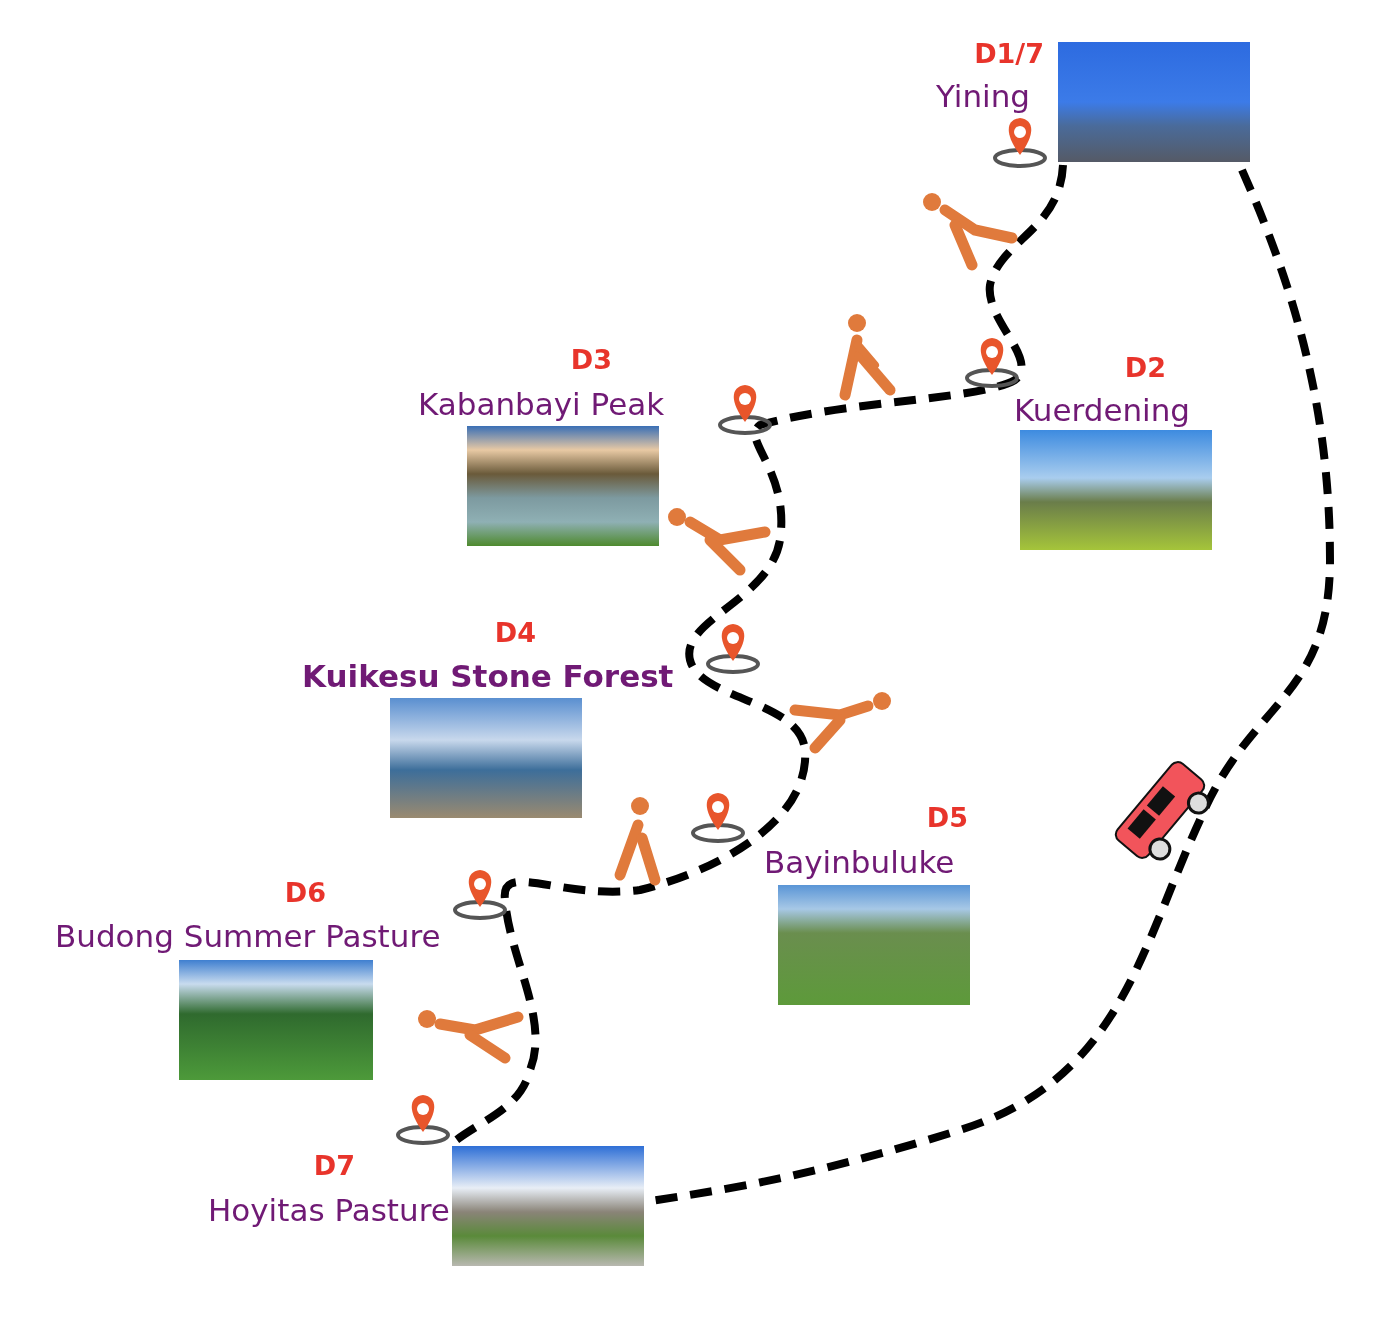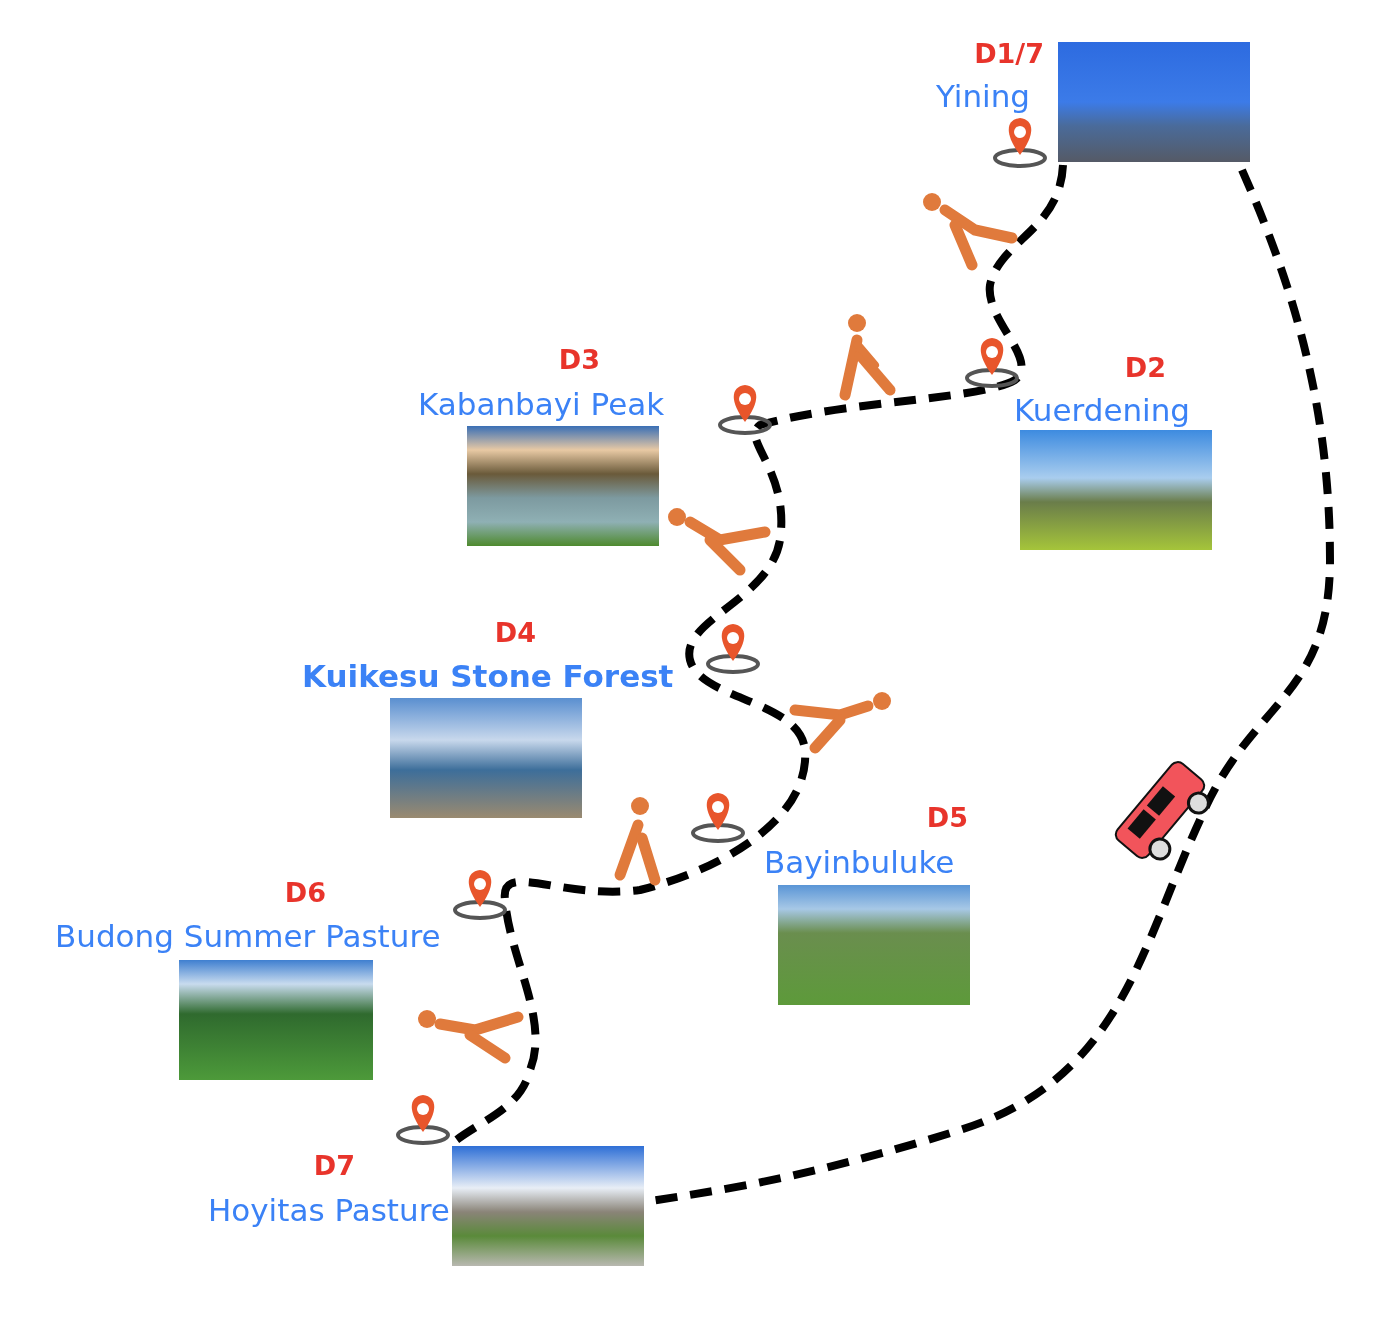--- a/index.html
+++ b/index.html
@@ -1,18 +1,18 @@
 <!DOCTYPE html>
 <html><head>
 <meta charset="utf-8">
 <style>
   html,body{margin:0;padding:0;background:#fff;}
   body{width:1400px;height:1320px;position:relative;overflow:hidden;font-family:"DejaVu Sans","Liberation Sans",sans-serif;}
   .day{position:absolute;color:#e8342b;font-weight:bold;font-size:27px;text-align:right;}
-  .name{position:absolute;color:#3b82f6;font-size:31px;white-space:nowrap;}
+  .name{position:absolute;color:#701a75;font-size:31px;white-space:nowrap;}
   .photo{position:absolute;}
   svg.route{position:absolute;left:0;top:0;}
 </style>
 </head>
 <body>
 
 <svg class="route" width="1400" height="1320">
 
   <path d="M1063,165 C1060,230 1000,240 990,285 C985,320 1040,360 1015,380 C980,400 850,400 760,425 C740,440 790,470 780,540 C770,600 680,620 690,660 C700,700 800,700 805,750 C810,820 720,870 640,890 C560,900 500,860 505,900 C510,960 550,1020 530,1070 C520,1110 480,1120 450,1145" fill="none" stroke="#000" stroke-width="8" stroke-dasharray="22,13"></path>
 
@@ -102,21 +102,21 @@
 <div class="photo" style="left:778px;top:885px;width:192px;height:120px;background:linear-gradient(#5a95d6 0%,#a7c8e6 20%,#6a8e4e 40%,#5d9a3a 100%);"></div>
 <div class="photo" style="left:179px;top:960px;width:194px;height:120px;background:linear-gradient(#3f7fd0 0%,#c8dbee 20%,#2f6a2e 45%,#4d9a3a 100%);"></div>
 <div class="photo" style="left:452px;top:1146px;width:192px;height:120px;background:linear-gradient(#2e6fd6 0%,#e8eef6 35%,#8a8478 55%,#5a8a3a 75%,#b8b8b0 100%);"></div>
 
 <div class="day" style="left:944px;top:38px;width:100px;">D1/7</div>
 <div class="name" style="left:936px;top:78px;">Yining</div>
 
 <div class="day" style="left:1066px;top:352px;width:100px;">D2</div>
 <div class="name" style="left:1014px;top:392px;">Kuerdening</div>
 
-<div class="day" style="left:500px;top:344px;width:100px;">D3</div>
+<div class="day" style="left:512px;top:344px;width:100px;">D3</div>
 <div class="name" style="left:418px;top:386px;text-align:right;">Kabanbayi Peak</div>
 
 <div class="day" style="left:436px;top:617px;width:100px;">D4</div>
 <div class="name" style="left:302px;top:658px;font-weight:bold;">Kuikesu Stone Forest</div>
 
 <div class="day" style="left:868px;top:802px;width:100px;">D5</div>
 <div class="name" style="left:764px;top:844px;text-align:center;">Bayinbuluke</div>
 
 <div class="day" style="left:226px;top:877px;width:100px;">D6</div>
 <div class="name" style="left:55px;top:918px;">Budong Summer Pasture</div>

